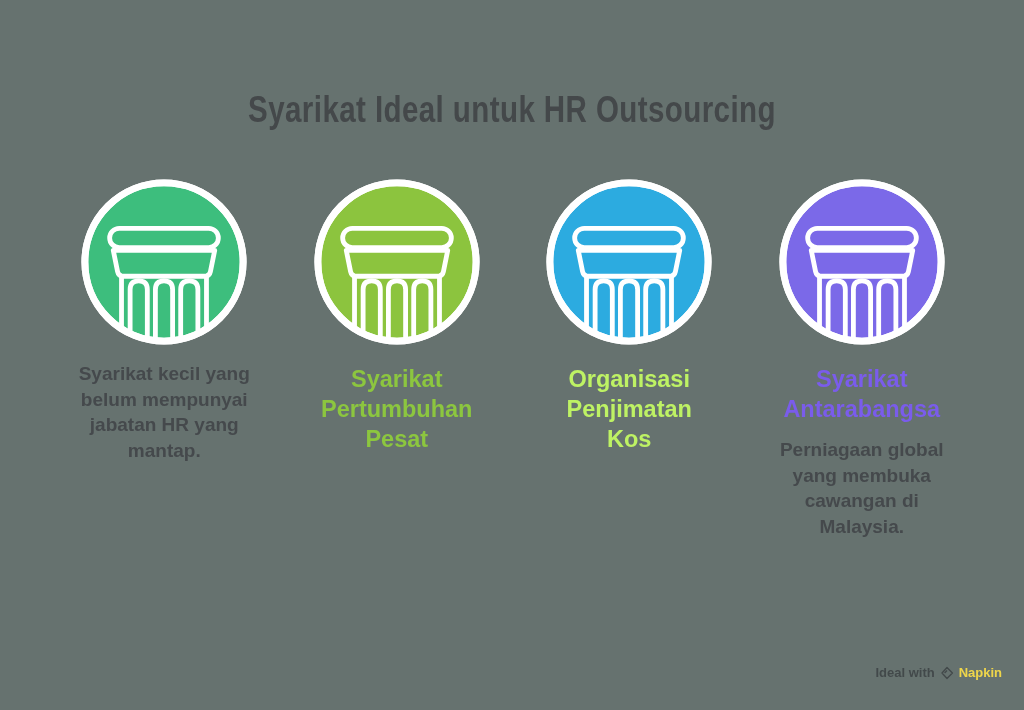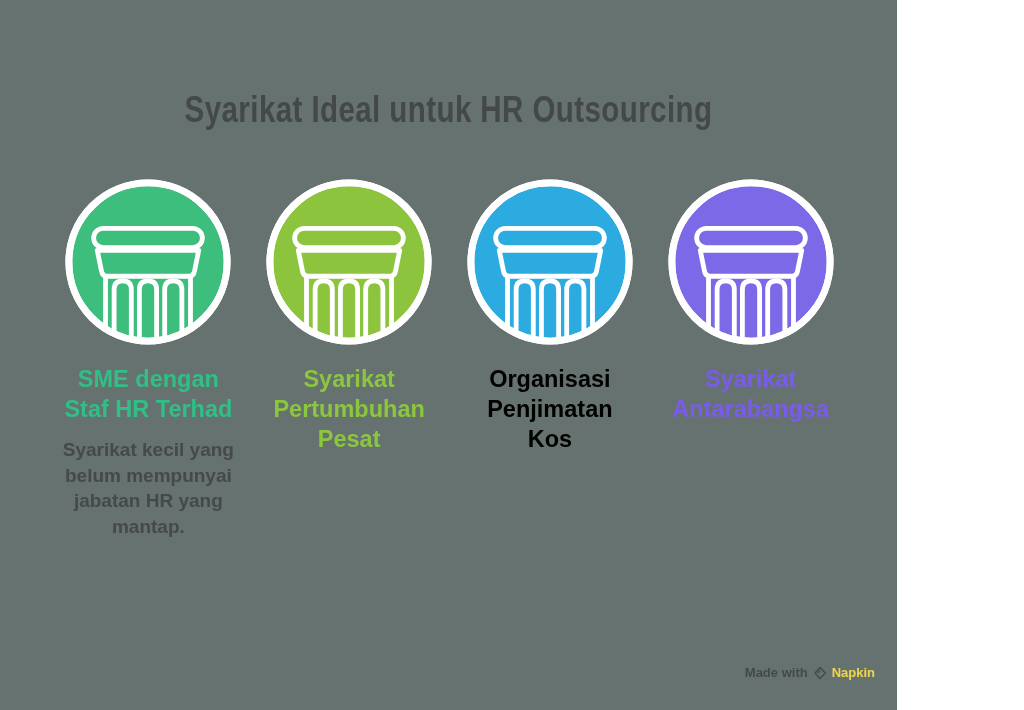--- a/index.html
+++ b/index.html
@@ -3,21 +3,21 @@
 <meta charset="utf-8">
 <style>
   html,body{margin:0;padding:0;}
   body{
     width:1024px;height:710px;
     font-family:"Liberation Sans","DejaVu Sans",sans-serif;
     overflow:hidden;
   }
   .canvas{
     position:relative;
-    width:897px;height:710px;
+    width:1024px;height:710px;
     background:#66726F;
   }
   .title{
     position:absolute;
     top:66px;left:0;right:0;
     text-align:center;
     font-size:36px;
     font-weight:bold;
     line-height:40px;
     letter-spacing:0.5px;
@@ -87,22 +87,20 @@
             <rect x="18.4" y="30.4" width="63.2" height="11.2" rx="5.6"></rect>
             <path d="M20.5,43.2 L79.5,43.2 L77,55.5 Q76.5,58.3 73.3,58.3 L26.7,58.3 Q23.5,58.3 23,55.5 Z"></path>
             <path d="M25.3,58.3 V99 M74.7,58.3 V99"></path>
             <path d="M30.3,99 V66 Q30.3,61 35.3,61 Q40.3,61 40.3,66 V99"></path>
             <path d="M45,99 V66 Q45,61 50,61 Q55,61 55,66 V99"></path>
             <path d="M59.7,99 V66 Q59.7,61 64.7,61 Q69.7,61 69.7,66 V99"></path>
           </g>
           <circle cx="50" cy="50" r="46" fill="none" stroke="#fff" stroke-width="4"></circle>
         </svg>
       </div>
-      <div class="heading" style="color: rgb(47, 191, 135);">SME dengan
-Staf HR Terhad</div>
       <div class="body-text" style="color: rgb(69, 73, 76);">Syarikat kecil yang
 belum mempunyai
 jabatan HR yang
 mantap.</div>
     </div>
 
     <div class="col">
       <div class="icon-wrap">
         <svg viewBox="0 0 100 100" aria-hidden="true">
           <defs>
@@ -140,21 +138,21 @@
             <rect x="18.4" y="30.4" width="63.2" height="11.2" rx="5.6"></rect>
             <path d="M20.5,43.2 L79.5,43.2 L77,55.5 Q76.5,58.3 73.3,58.3 L26.7,58.3 Q23.5,58.3 23,55.5 Z"></path>
             <path d="M25.3,58.3 V99 M74.7,58.3 V99"></path>
             <path d="M30.3,99 V66 Q30.3,61 35.3,61 Q40.3,61 40.3,66 V99"></path>
             <path d="M45,99 V66 Q45,61 50,61 Q55,61 55,66 V99"></path>
             <path d="M59.7,99 V66 Q59.7,61 64.7,61 Q69.7,61 69.7,66 V99"></path>
           </g>
           <circle cx="50" cy="50" r="46" fill="none" stroke="#fff" stroke-width="4"></circle>
         </svg>
       </div>
-      <div class="heading" style="color: #000000;">Organisasi
+      <div class="heading" style="color: #bef264;">Organisasi
 Penjimatan
 Kos</div>
     </div>
 
     <div class="col">
       <div class="icon-wrap">
         <svg viewBox="0 0 100 100" aria-hidden="true">
           <defs>
               <clipPath id="clipD">
                 <circle cx="50" cy="50" r="44.5"></circle>
@@ -167,26 +165,30 @@
             <path d="M25.3,58.3 V99 M74.7,58.3 V99"></path>
             <path d="M30.3,99 V66 Q30.3,61 35.3,61 Q40.3,61 40.3,66 V99"></path>
             <path d="M45,99 V66 Q45,61 50,61 Q55,61 55,66 V99"></path>
             <path d="M59.7,99 V66 Q59.7,61 64.7,61 Q69.7,61 69.7,66 V99"></path>
           </g>
           <circle cx="50" cy="50" r="46" fill="none" stroke="#fff" stroke-width="4"></circle>
         </svg>
       </div>
       <div class="heading" style="color: rgb(122, 92, 235);">Syarikat
 Antarabangsa</div>
+      <div class="body-text" style="color: rgb(69, 73, 76);">Perniagaan global
+yang membuka
+cawangan di
+Malaysia.</div>
     </div>
 
   </div>
 
   <div class="watermark">
-    <span style="color: rgb(63, 69, 71);">Made with</span>
+    <span style="color: rgb(63, 69, 71);">Ideal with</span>
     <span>
       <svg width="14" height="14" viewBox="0 0 14 14" fill="none" stroke="#3F4547" stroke-width="1.4" stroke-linejoin="round">
         <path d="M2,7 L7,1.6 L12.4,7 L7,12.4 Z"></path>
         <path d="M4.6,7 L7,4.6"></path>
       </svg>
     </span>
     <span style="color: #fde047;">Napkin</span>
   </div>
 
 </div>

